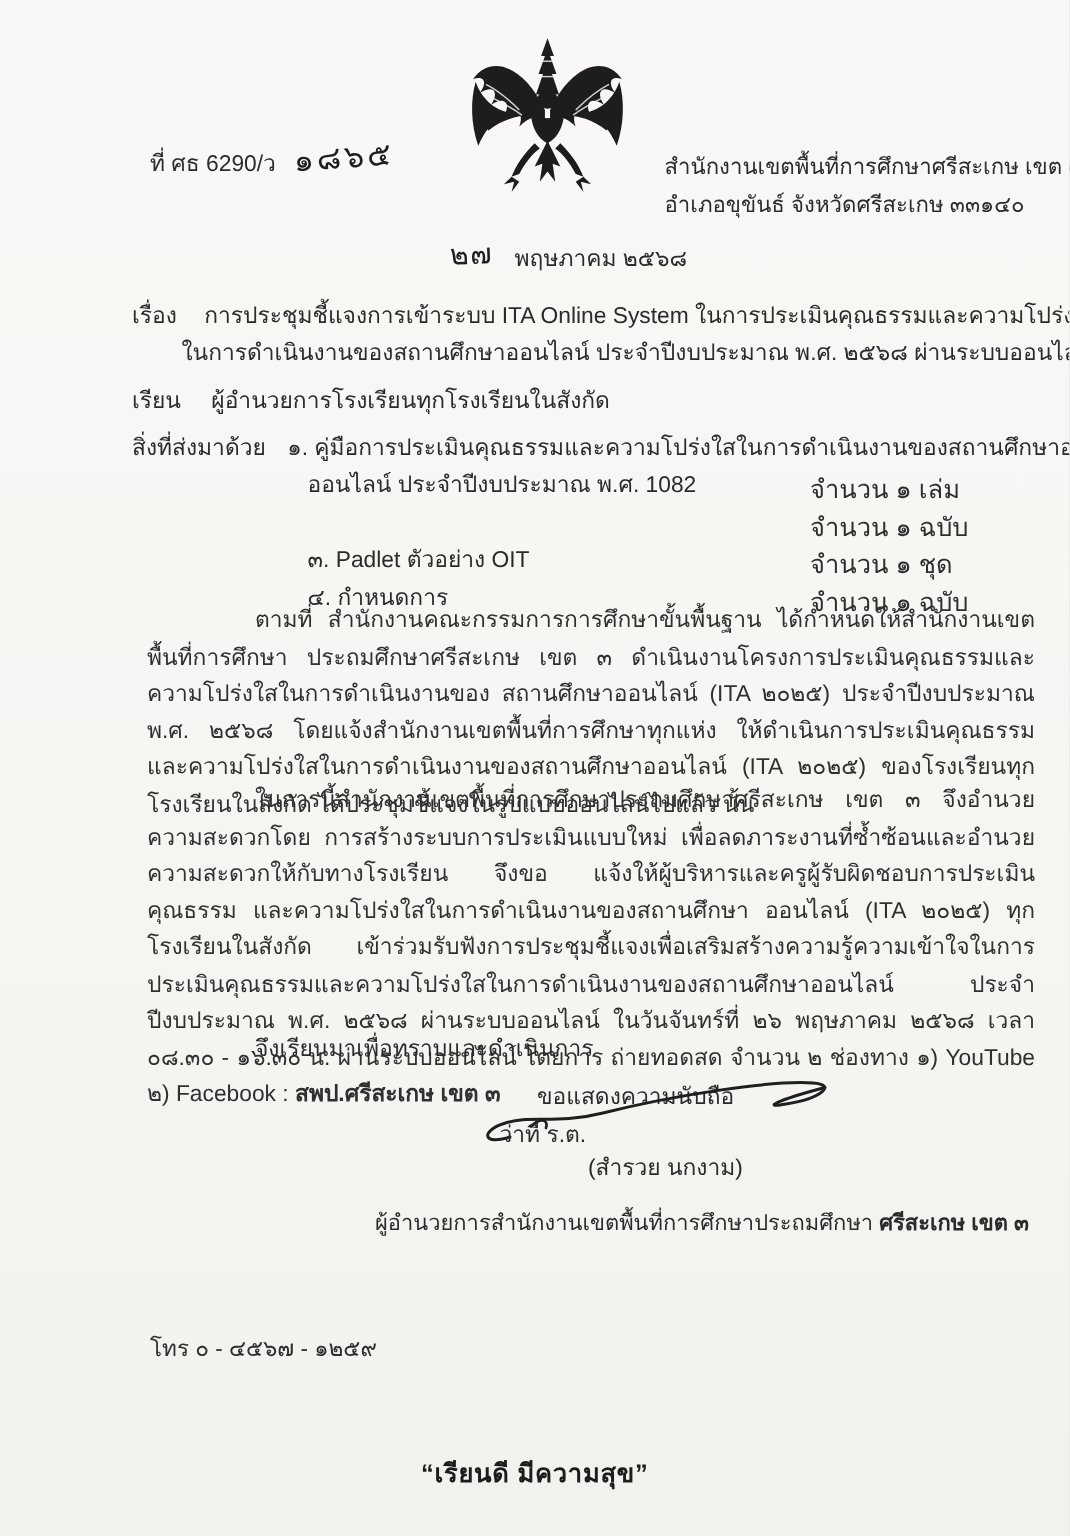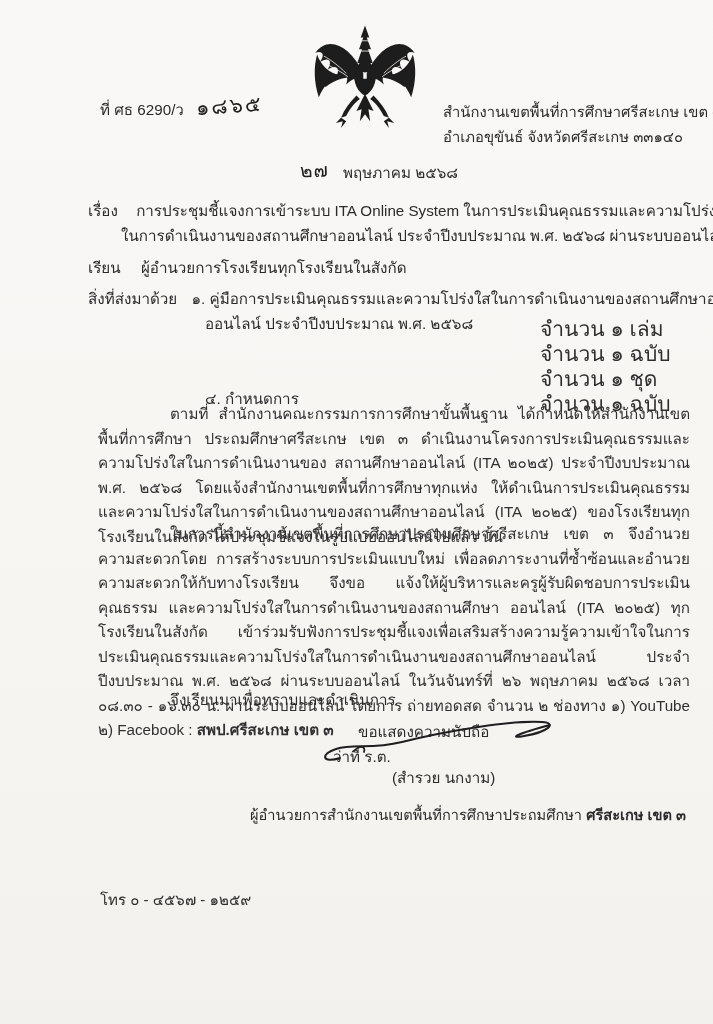--- a/index.html
+++ b/index.html
@@ -29,21 +29,21 @@
   }
   .hw-sm{
     display:inline-block;
     font-size:19px;
     letter-spacing:1px;
     color:#1e1e1e;
     transform:rotate(-2deg) translateY(-1px);
     margin-right:10px;
   }
   .bold{font-weight:bold;}
-  .qty{position:absolute;left:540px;font-size:21px;white-space:nowrap;color:#2e2e2e;}
+  .qty{position:absolute;left:540px;font-size:17px;white-space:nowrap;color:#2e2e2e;}
   .slogan{
     width:713px;text-align:center;
     font-weight:bold;font-size:17px;color:#1c1c1c;letter-spacing:0.5px;
   }
   .office{font-size:14.8px;line-height:25px;white-space:nowrap;color:#2c2c2c;}
   .sig-name{font-size:15.2px;color:#2b2b2b;white-space:nowrap;text-align:right;}
   .title-line{font-size:14.6px;white-space:nowrap;color:#2b2b2b;margin-top:15px;}
   .footer-line{font-size:15px;line-height:28px;white-space:nowrap;color:#2e2e2e;}
   svg{display:block;}
 </style>
@@ -117,25 +117,26 @@
 
   <div class="abs t" style="left:88px;top:256px;">
     <span>เรียน</span>
     <span style="margin-left:16px;">ผู้อำนวยการโรงเรียนทุกโรงเรียนในสังกัด</span>
   </div>
 
   <div class="abs t" style="left:88px;top:287px;">
     <span>สิ่งที่ส่งมาด้วย</span>
     <span style="margin-left:10px;">๑. คู่มือการประเมินคุณธรรมและความโปร่งใสในการดำเนินงานของสถานศึกษาออนไลน์</span>
   </div>
-  <div class="abs t" style="left:205px;top:312px;">ออนไลน์  ประจำปีงบประมาณ พ.ศ. ๒๕๖๘</div>
+  <div class="abs t" style="left:205px;top:312px;">ออนไลน์  ประจำปีงบประมาณ พ.ศ. 1082</div>
   <div class="qty" style="top:312px;">จำนวน ๑ เล่ม</div>
 
   <div class="qty" style="top:337px;">จำนวน ๑ ฉบับ</div>
 
+  <div class="abs t" style="left:205px;top:362px;">๓. Padlet ตัวอย่าง OIT</div>
   <div class="qty" style="top:362px;">จำนวน ๑  ชุด</div>
 
   <div class="abs t" style="left:205px;top:387px;">๔. กำหนดการ</div>
   <div class="qty" style="top:387px;">จำนวน ๑ ฉบับ</div>
 
   <div class="abs para indent" style="left:98px;top:402px;width:592px;">ตามที่  สำนักงานคณะกรรมการการศึกษาขั้นพื้นฐาน ได้กำหนดให้สำนักงานเขตพื้นที่การศึกษา ประถมศึกษาศรีสะเกษ เขต ๓ ดำเนินงานโครงการประเมินคุณธรรมและความโปร่งใสในการดำเนินงานของ สถานศึกษาออนไลน์ (ITA ๒๐๒๕)  ประจำปีงบประมาณ พ.ศ. ๒๕๖๘ โดยแจ้งสำนักงานเขตพื้นที่การศึกษาทุกแห่ง ให้ดำเนินการประเมินคุณธรรม และความโปร่งใสในการดำเนินงานของสถานศึกษาออนไลน์  (ITA ๒๐๒๕) ของโรงเรียนทุกโรงเรียนในสังกัด ได้ประชุมชี้แจงในรูปแบบออนไลน์ไปแล้ว นั้น</div>
 
   <div class="abs para indent" style="left:98px;top:522px;width:592px;">
     <span>ในการนี้สำนักงานเขตพื้นที่การศึกษาประถมศึกษาศรีสะเกษ เขต ๓ จึงอำนวยความสะดวกโดย การสร้างระบบการประเมินแบบใหม่ เพื่อลดภาระงานที่ซ้ำซ้อนและอำนวยความสะดวกให้กับทางโรงเรียน จึงขอ แจ้งให้ผู้บริหารและครูผู้รับผิดชอบการประเมินคุณธรรม และความโปร่งใสในการดำเนินงานของสถานศึกษา ออนไลน์ (ITA ๒๐๒๕) ทุกโรงเรียนในสังกัด เข้าร่วมรับฟังการประชุมชี้แจงเพื่อเสริมสร้างความรู้ความเข้าใจในการ ประเมินคุณธรรมและความโปร่งใสในการดำเนินงานของสถานศึกษาออนไลน์ ประจำปีงบประมาณ พ.ศ. ๒๕๖๘ ผ่านระบบออนไลน์ ในวันจันทร์ที่ ๒๖  พฤษภาคม ๒๕๖๘ เวลา ๐๘.๓๐ - ๑๖.๓๐ น. ผ่านระบบออนไลน์ โดยการ ถ่ายทอดสด จำนวน ๒ ช่องทาง ๑) YouTube ๒) Facebook : </span><span class="bold">สพป.ศรีสะเกษ เขต ๓</span>
   </div>
@@ -154,14 +155,15 @@
 
   <div class="abs sig-name" style="left:392px;top:766px;">(สำรวย  นกงาม)</div>
 
   <div class="abs title-line" style="left:250px;top:788px;">
     <span>ผู้อำนวยการสำนักงานเขตพื้นที่การศึกษาประถมศึกษา</span>
     <span class="bold">ศรีสะเกษ เขต ๓</span>
   </div>
 
   <div class="abs footer-line" style="left:100px;top:886px;">โทร  ๐ - ๔๕๖๗ - ๑๒๕๙</div>
 
+  <div class="abs slogan" style="left:0px;top:968px;">“เรียนดี มีความสุข”</div>
 
 </div>
 
 </body></html>

